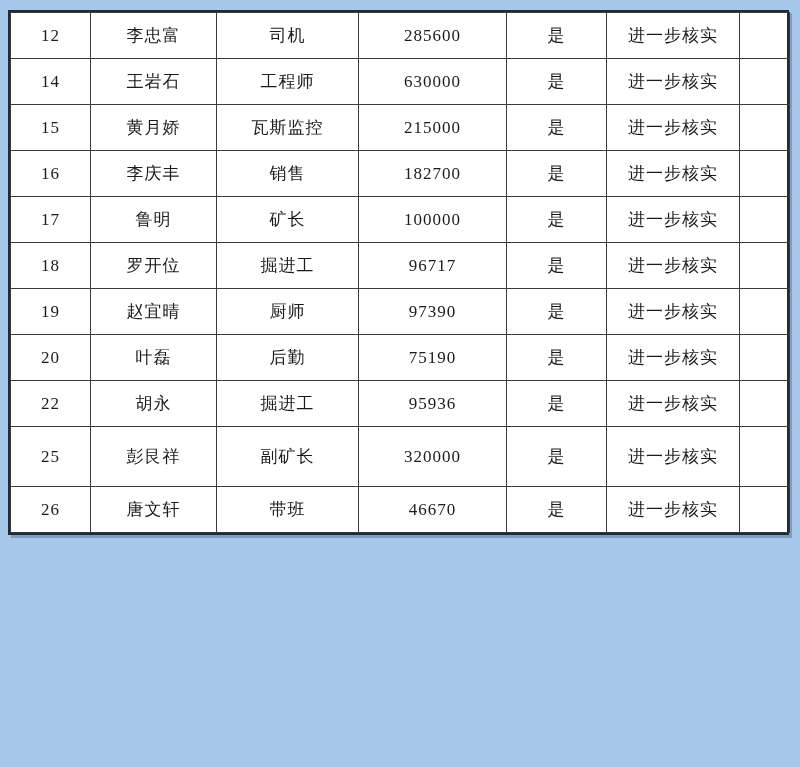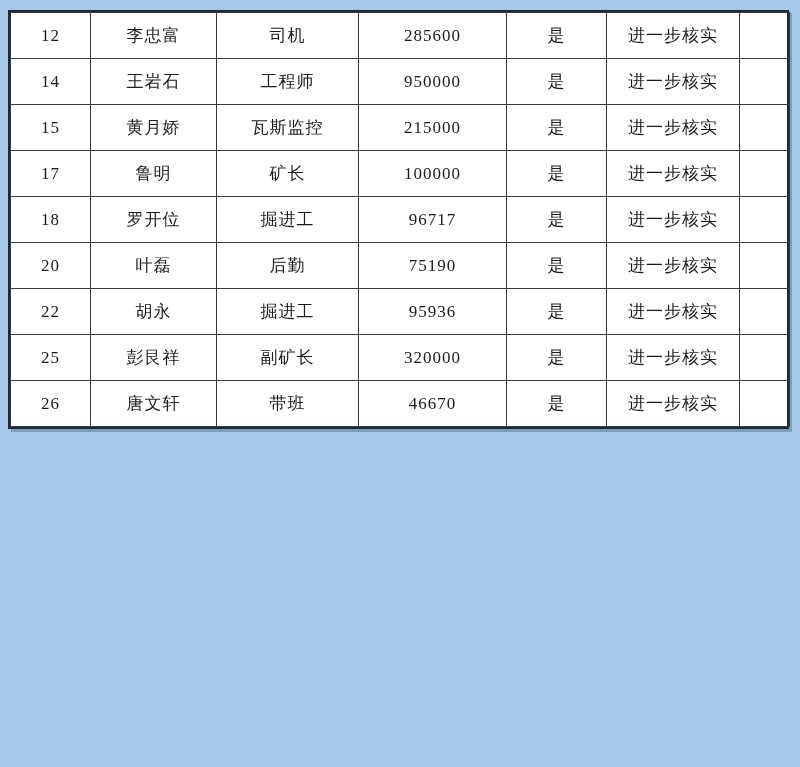--- a/index.html
+++ b/index.html
@@ -81,48 +81,66 @@
             <td>司机</td>
             <td>285600</td>
             <td>是</td>
             <td>进一步核实</td>
             <td></td>
           </tr>
           <tr>
             <td>14</td>
             <td>王岩石</td>
             <td>工程师</td>
-            <td>950000</td>
+            <td>630000</td>
             <td>是</td>
             <td>进一步核实</td>
             <td></td>
           </tr>
           <tr>
             <td>15</td>
             <td>黄月娇</td>
             <td>瓦斯监控</td>
             <td>215000</td>
+            <td>是</td>
+            <td>进一步核实</td>
+            <td></td>
+          </tr>
+          <tr>
+            <td>16</td>
+            <td>李庆丰</td>
+            <td>销售</td>
+            <td>182700</td>
             <td>是</td>
             <td>进一步核实</td>
             <td></td>
           </tr>
           <tr>
             <td>17</td>
             <td>鲁明</td>
             <td>矿长</td>
             <td>100000</td>
             <td>是</td>
             <td>进一步核实</td>
             <td></td>
           </tr>
           <tr>
             <td>18</td>
             <td>罗开位</td>
             <td>掘进工</td>
             <td>96717</td>
+            <td>是</td>
+            <td>进一步核实</td>
+            <td></td>
+          </tr>
+          <tr>
+            <td>19</td>
+            <td>赵宜晴</td>
+            <td>厨师</td>
+            <td>97390</td>
             <td>是</td>
             <td>进一步核实</td>
             <td></td>
           </tr>
           <tr>
             <td>20</td>
             <td>叶磊</td>
             <td>后勤</td>
             <td>75190</td>
             <td>是</td>

